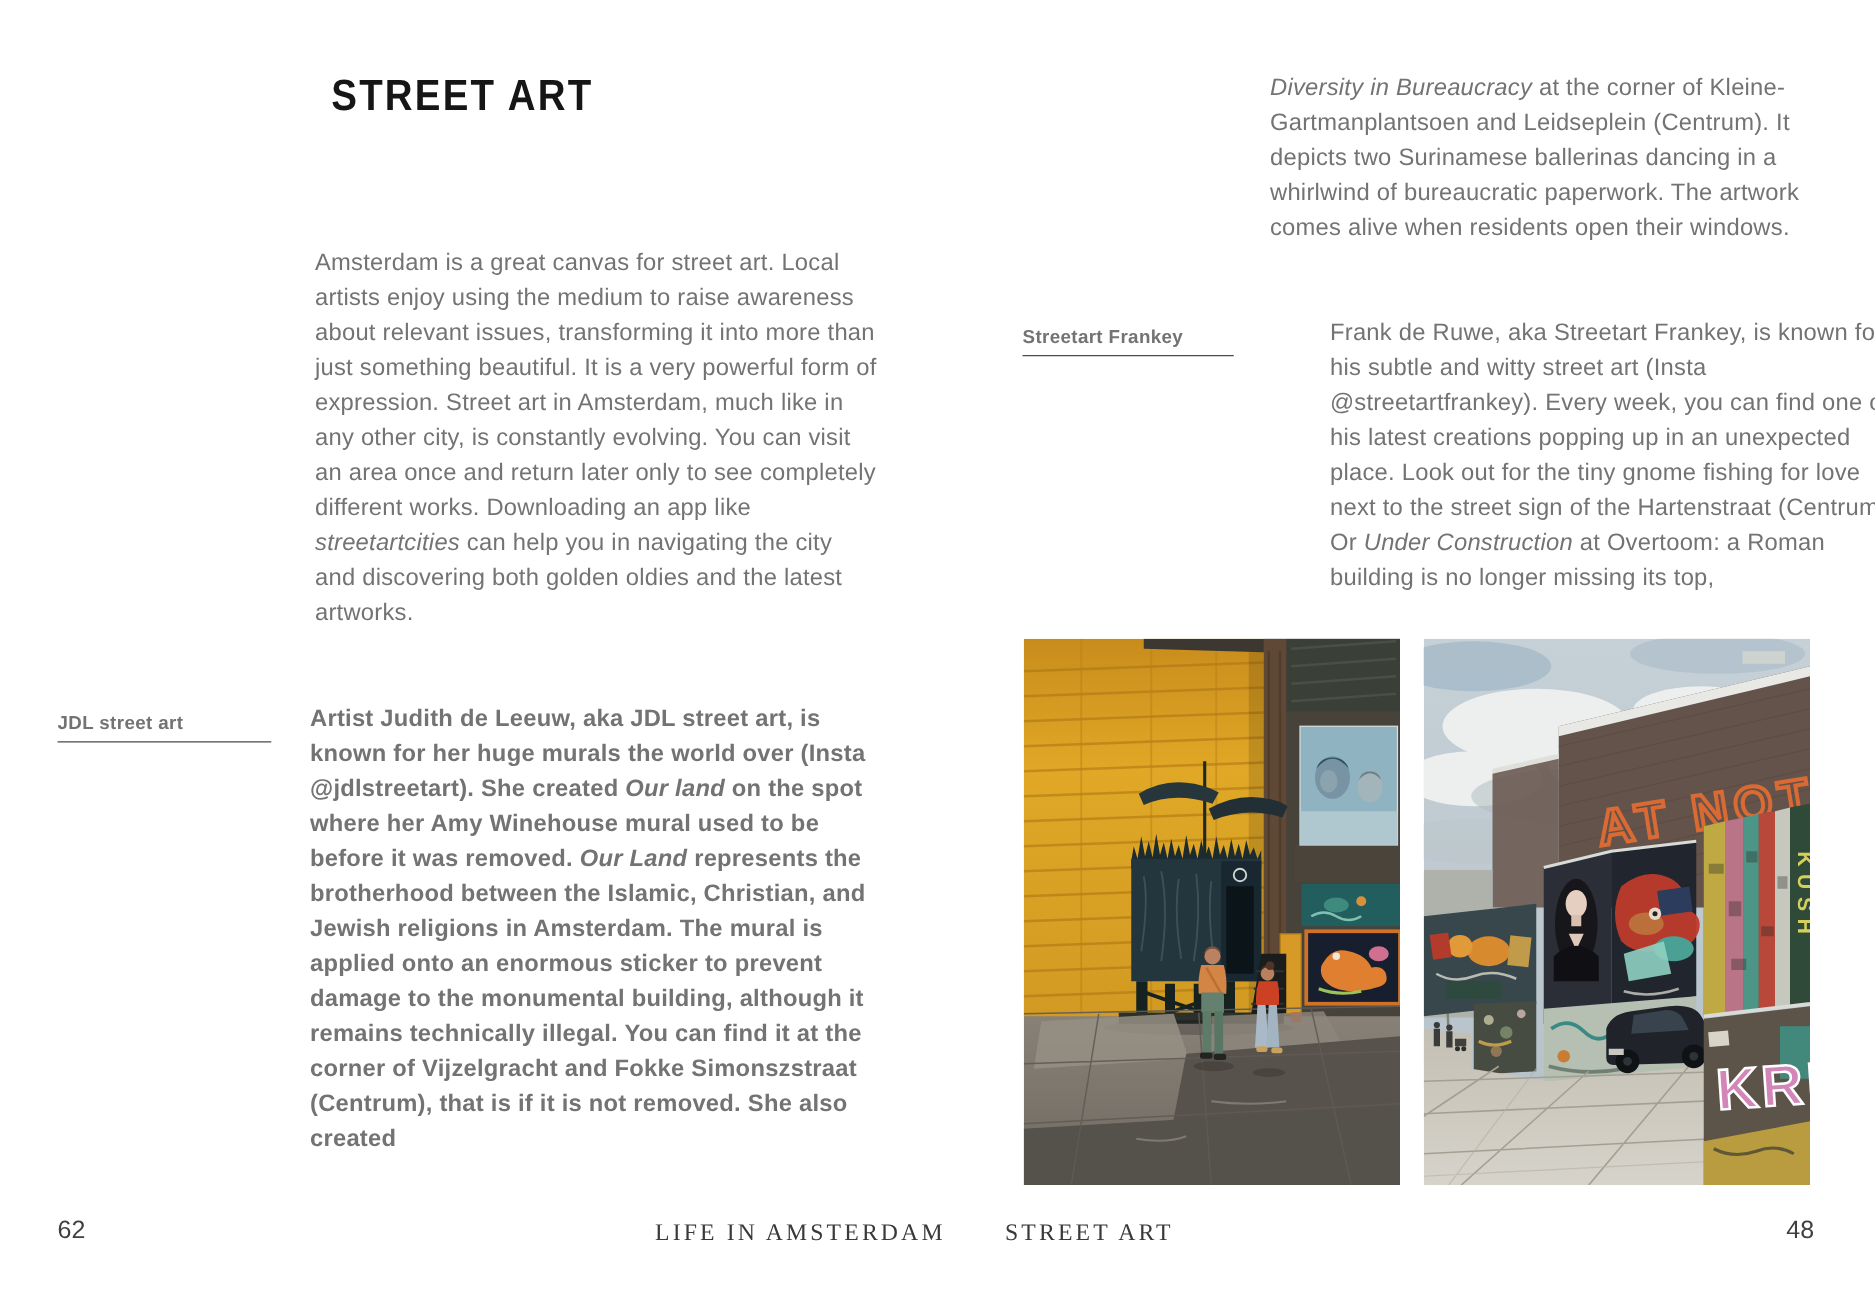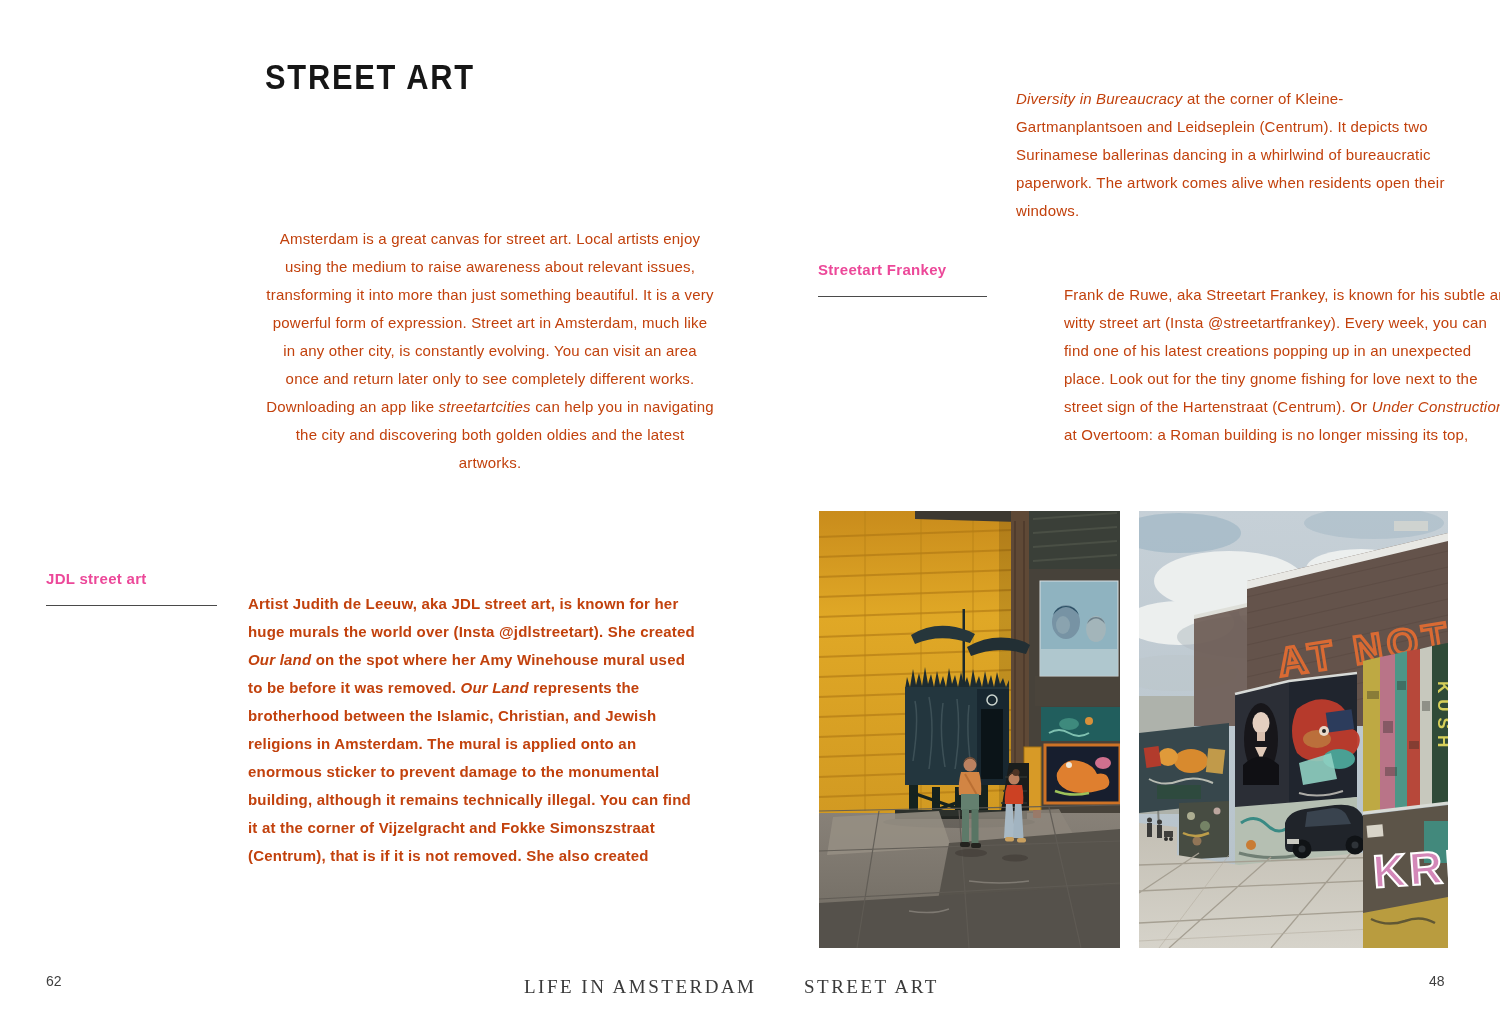--- a/index.html
+++ b/index.html
@@ -1,37 +1,37 @@
 <!DOCTYPE html>
 <html><head>
 <meta charset="utf-8">
 <style>
   html,body{margin:0;padding:0;background:#ffffff;}
   .spread{position:relative;width:1500px;height:1036px;background:#ffffff;overflow:hidden;
           font-family:"Liberation Sans",sans-serif;color:#414141;}
   .abs{position:absolute;}
   .page-title{left:265px;top:57px;font-size:35px;font-weight:800;color:#161616;
               letter-spacing:2px;transform:scaleX(.88);transform-origin:left top;white-space:nowrap;}
-  .body-text{font-size:15px;line-height:28px;color:#c2410c;letter-spacing:.2px;margin-top:28px;}
+  .body-text{font-size:19px;line-height:28px;color:#737373;letter-spacing:.2px;}
   .it{font-style:italic;}
-  .side-label{font-size:15px;font-weight:700;color:#ec4899;letter-spacing:.3px;
-              padding-bottom:18px;border-bottom:1.6px solid #4a4a4a;}
-  .footer-num{font-size:14px;color:#3f3f3f;}
+  .side-label{font-size:15px;font-weight:700;color:#737373;letter-spacing:.3px;
+              padding-bottom:6px;border-bottom:1.6px solid #4a4a4a;}
+  .footer-num{font-size:20px;color:#3f3f3f;}
   .footer-head{font-family:"Liberation Serif",serif;font-size:19px;color:#3a3a3a;
                letter-spacing:2.5px;white-space:nowrap;}
   .photo{display:block;}
 </style>
 </head>
 <body>
 
 <div class="spread">
 
   <div class="abs page-title">STREET ART</div>
 
-  <div class="abs body-text" style="left:265px;top:197px;width:450px;text-align:center;">
+  <div class="abs body-text" style="left:252px;top:197px;width:450px;">
     <span>Amsterdam is a great canvas for street art. Local artists enjoy using the medium to raise awareness about relevant issues, transforming it into more than just something beautiful. It is a very powerful form of expression. Street art in Amsterdam, much like in any other city, is constantly evolving. You can visit an area once and return later only to see completely different works. Downloading an app like </span><span class="it">streetartcities</span><span> can help you in navigating the city and discovering both golden oldies and the latest artworks.</span>
   </div>
 
   <div class="abs side-label" style="left:46px;top:570px;width:171px;">JDL street art</div>
 
   <div class="abs body-text" style="left:248px;top:562px;width:452px;font-weight:bold;">
     <span>Artist Judith de Leeuw, aka JDL street art, is known for her huge murals the world over (Insta @jdlstreetart). She created </span><span class="it">Our land</span><span> on the spot where her Amy Winehouse mural used to be before it was removed. </span><span class="it">Our Land</span><span> represents the brotherhood between the Islamic, Christian, and Jewish religions in Amsterdam. The mural is applied onto an enormous sticker to prevent damage to the monumental building, although it remains technically illegal. You can find it at the corner of Vijzelgracht and Fokke Simonszstraat (Centrum), that is if it is not removed. She also created</span>
   </div>
 
   <div class="abs body-text" style="left:1016px;top:57px;width:452px;">

